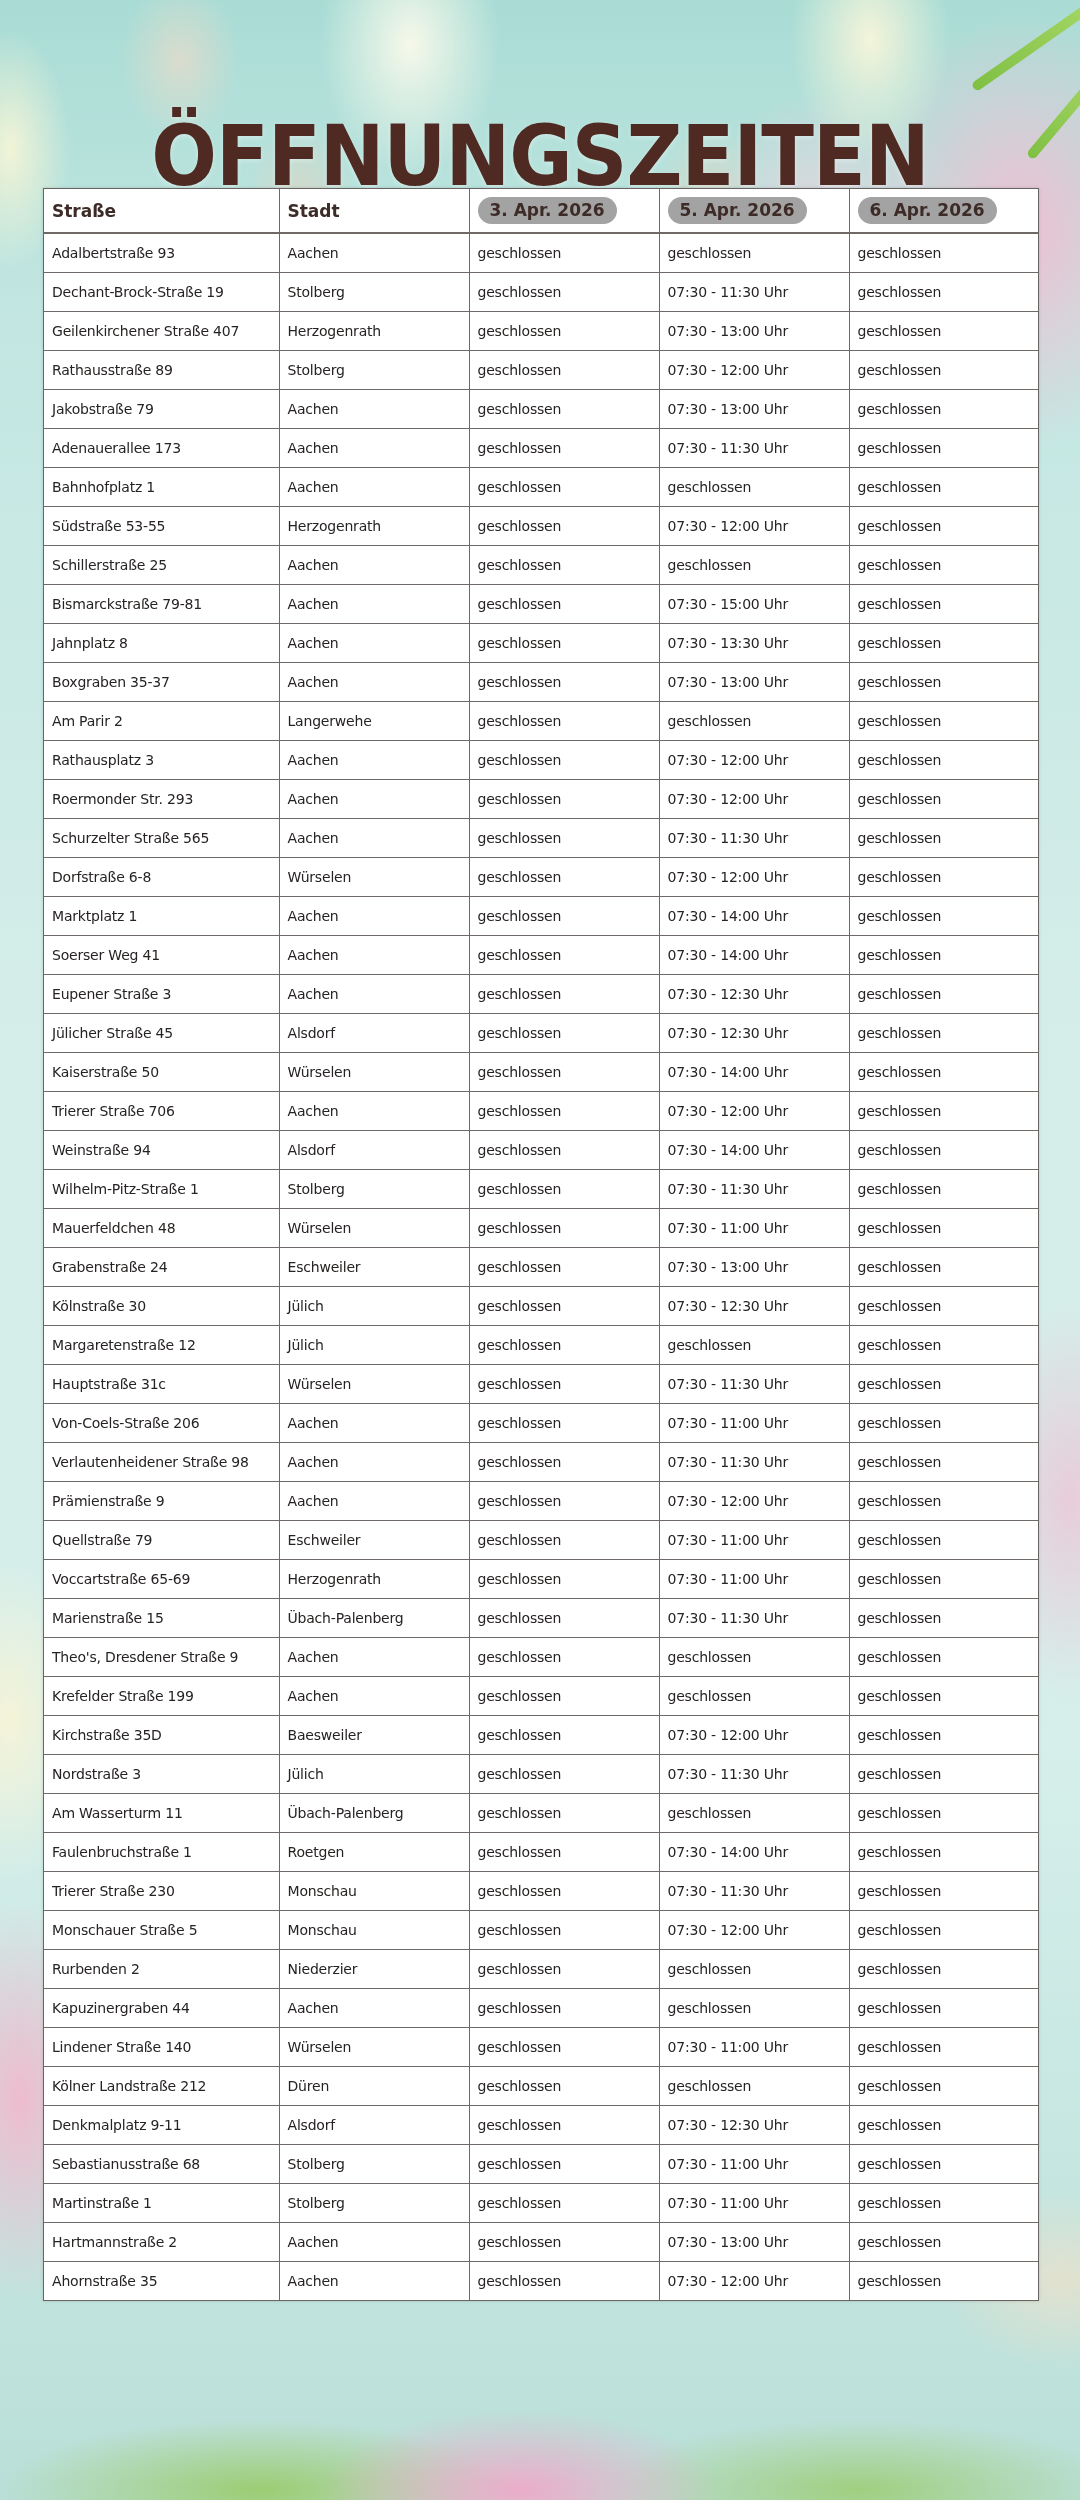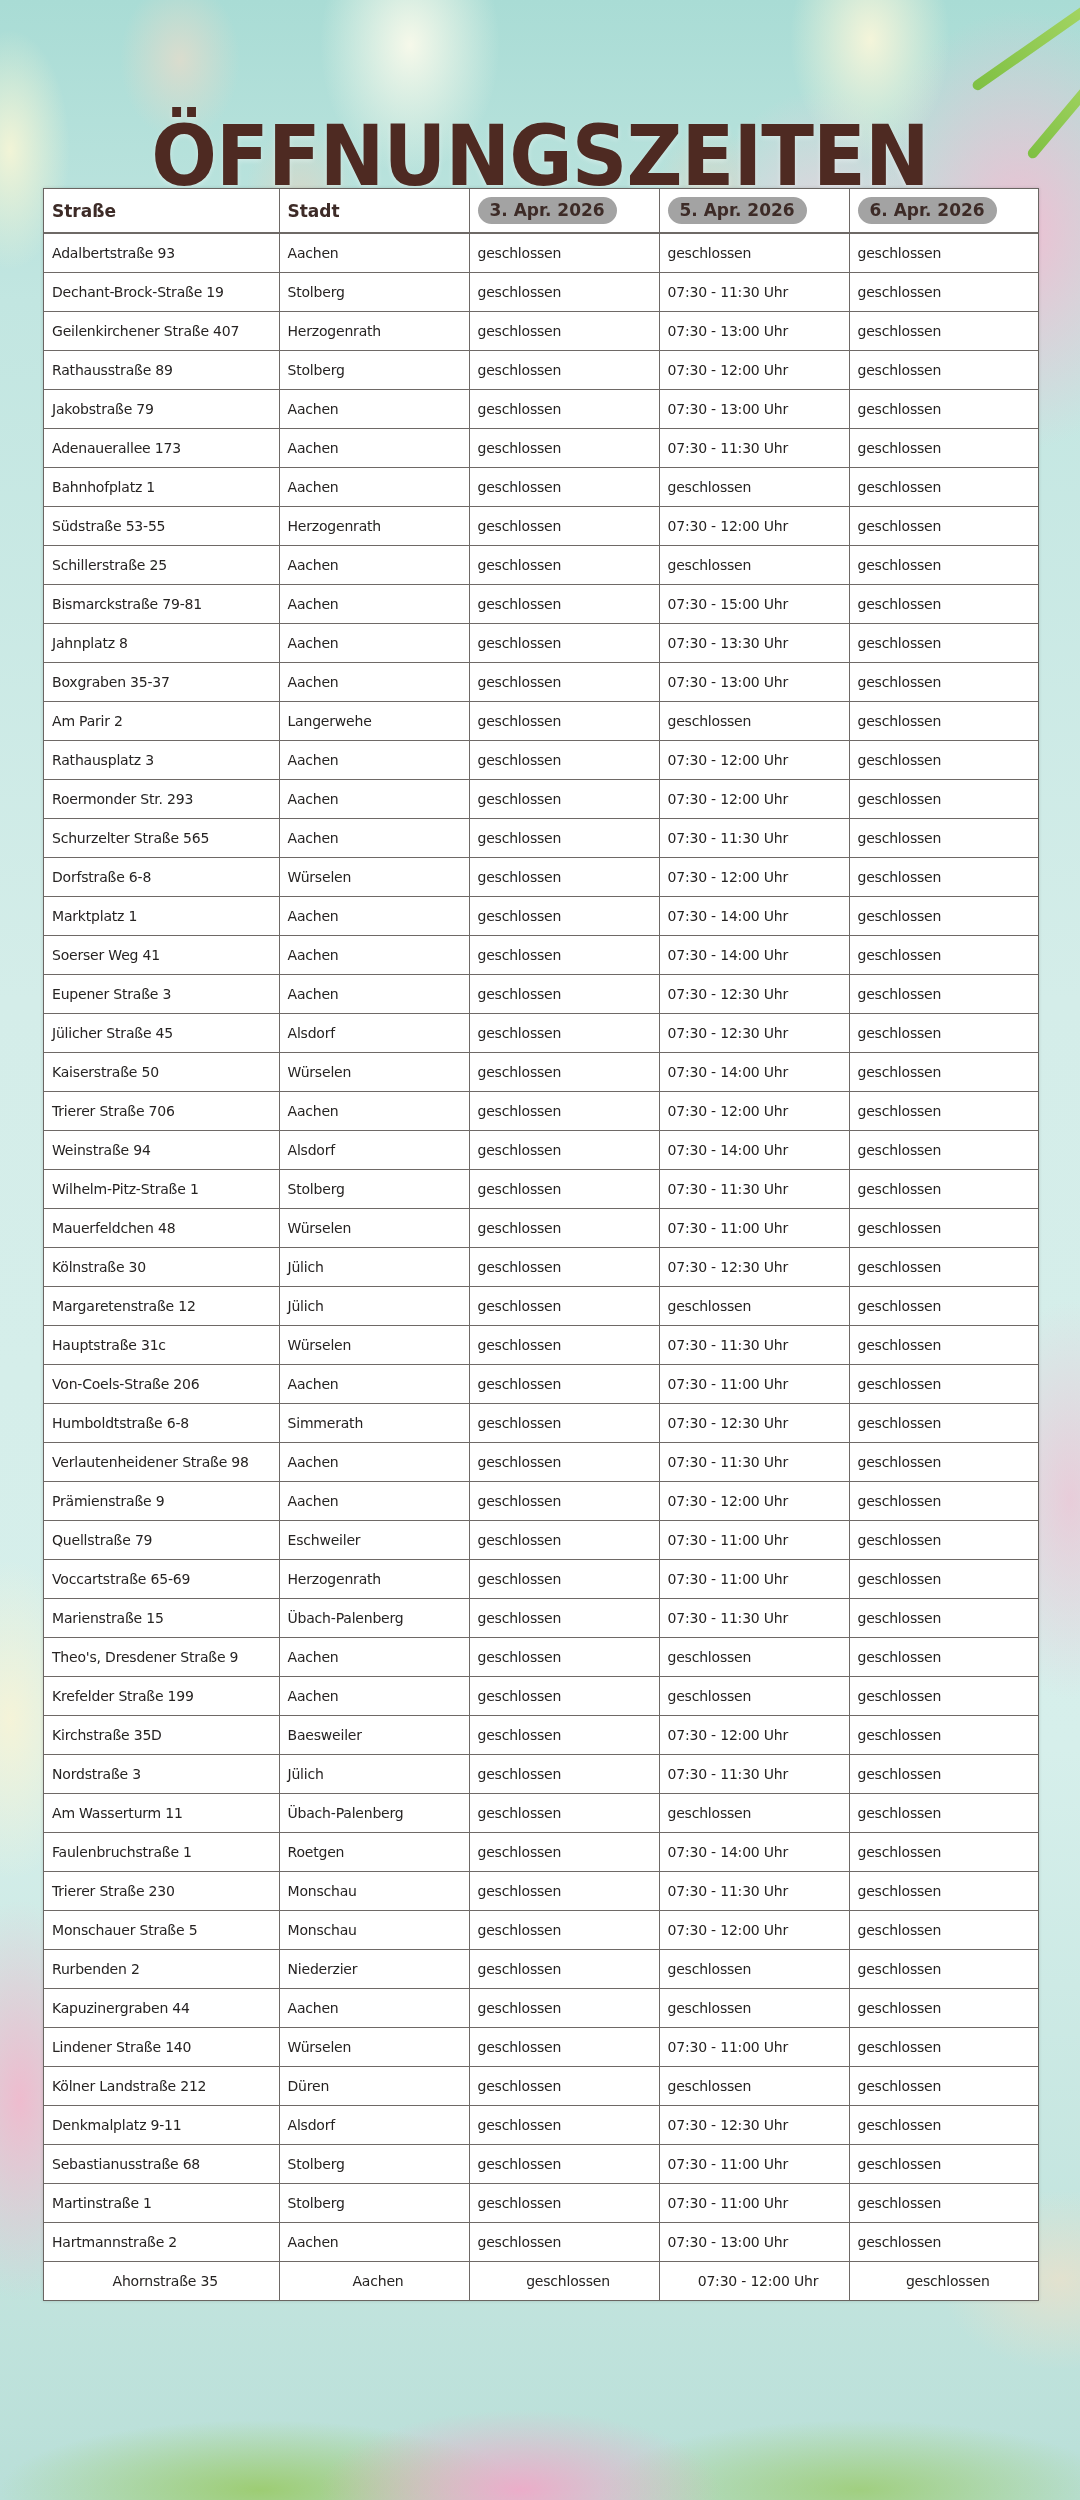--- a/index.html
+++ b/index.html
@@ -48,21 +48,21 @@
     font-family: "DejaVu Sans", sans-serif;
   }
   th, td {
     border: 1px solid #6e6966;
     padding: 0 0 0 8px; text-align: left; vertical-align: middle;
     white-space: nowrap; overflow: hidden;
   }
   tr:first-child th { border-top: none; }
   th:first-child, td:first-child { border-left: none; margin-top: 30px; }
   th:last-child, td:last-child { border-right: none; }
-  tbody tr:last-child td { border-bottom: none; text-align: center; }
+  tbody tr:last-child td { border-bottom: none; }
   th {
     height: 43px; font-size: 17px; font-weight: bold; color: #3d2b27;
     border-bottom: 2px solid #6e6966;
   }
   td {
     height: 38px; font-size: 14px; color: #262322;
     letter-spacing: -0.2px;
   }
   .pill {
     display: inline-block; background: #a3a3a3; border-radius: 14px;
@@ -277,20 +277,27 @@
           <td>geschlossen</td>
         </tr>
         <tr>
           <td>Mauerfeldchen 48</td>
           <td>Würselen</td>
           <td>geschlossen</td>
           <td>07:30 - 11:00 Uhr</td>
           <td>geschlossen</td>
         </tr>
         <tr>
+          <td>Grabenstraße 24</td>
+          <td>Eschweiler</td>
+          <td>geschlossen</td>
+          <td>07:30 - 13:00 Uhr</td>
+          <td>geschlossen</td>
+        </tr>
+        <tr>
           <td>Kölnstraße 30</td>
           <td>Jülich</td>
           <td>geschlossen</td>
           <td>07:30 - 12:30 Uhr</td>
           <td>geschlossen</td>
         </tr>
         <tr>
           <td>Margaretenstraße 12</td>
           <td>Jülich</td>
           <td>geschlossen</td>
@@ -302,27 +309,20 @@
           <td>Würselen</td>
           <td>geschlossen</td>
           <td>07:30 - 11:30 Uhr</td>
           <td>geschlossen</td>
         </tr>
         <tr>
           <td>Von-Coels-Straße 206</td>
           <td>Aachen</td>
           <td>geschlossen</td>
           <td>07:30 - 11:00 Uhr</td>
-          <td>geschlossen</td>
-        </tr>
-        <tr>
-          <td>Humboldtstraße 6-8</td>
-          <td>Simmerath</td>
-          <td>geschlossen</td>
-          <td>07:30 - 12:30 Uhr</td>
           <td>geschlossen</td>
         </tr>
         <tr>
           <td>Verlautenheidener Straße 98</td>
           <td>Aachen</td>
           <td>geschlossen</td>
           <td>07:30 - 11:30 Uhr</td>
           <td>geschlossen</td>
         </tr>
         <tr>

